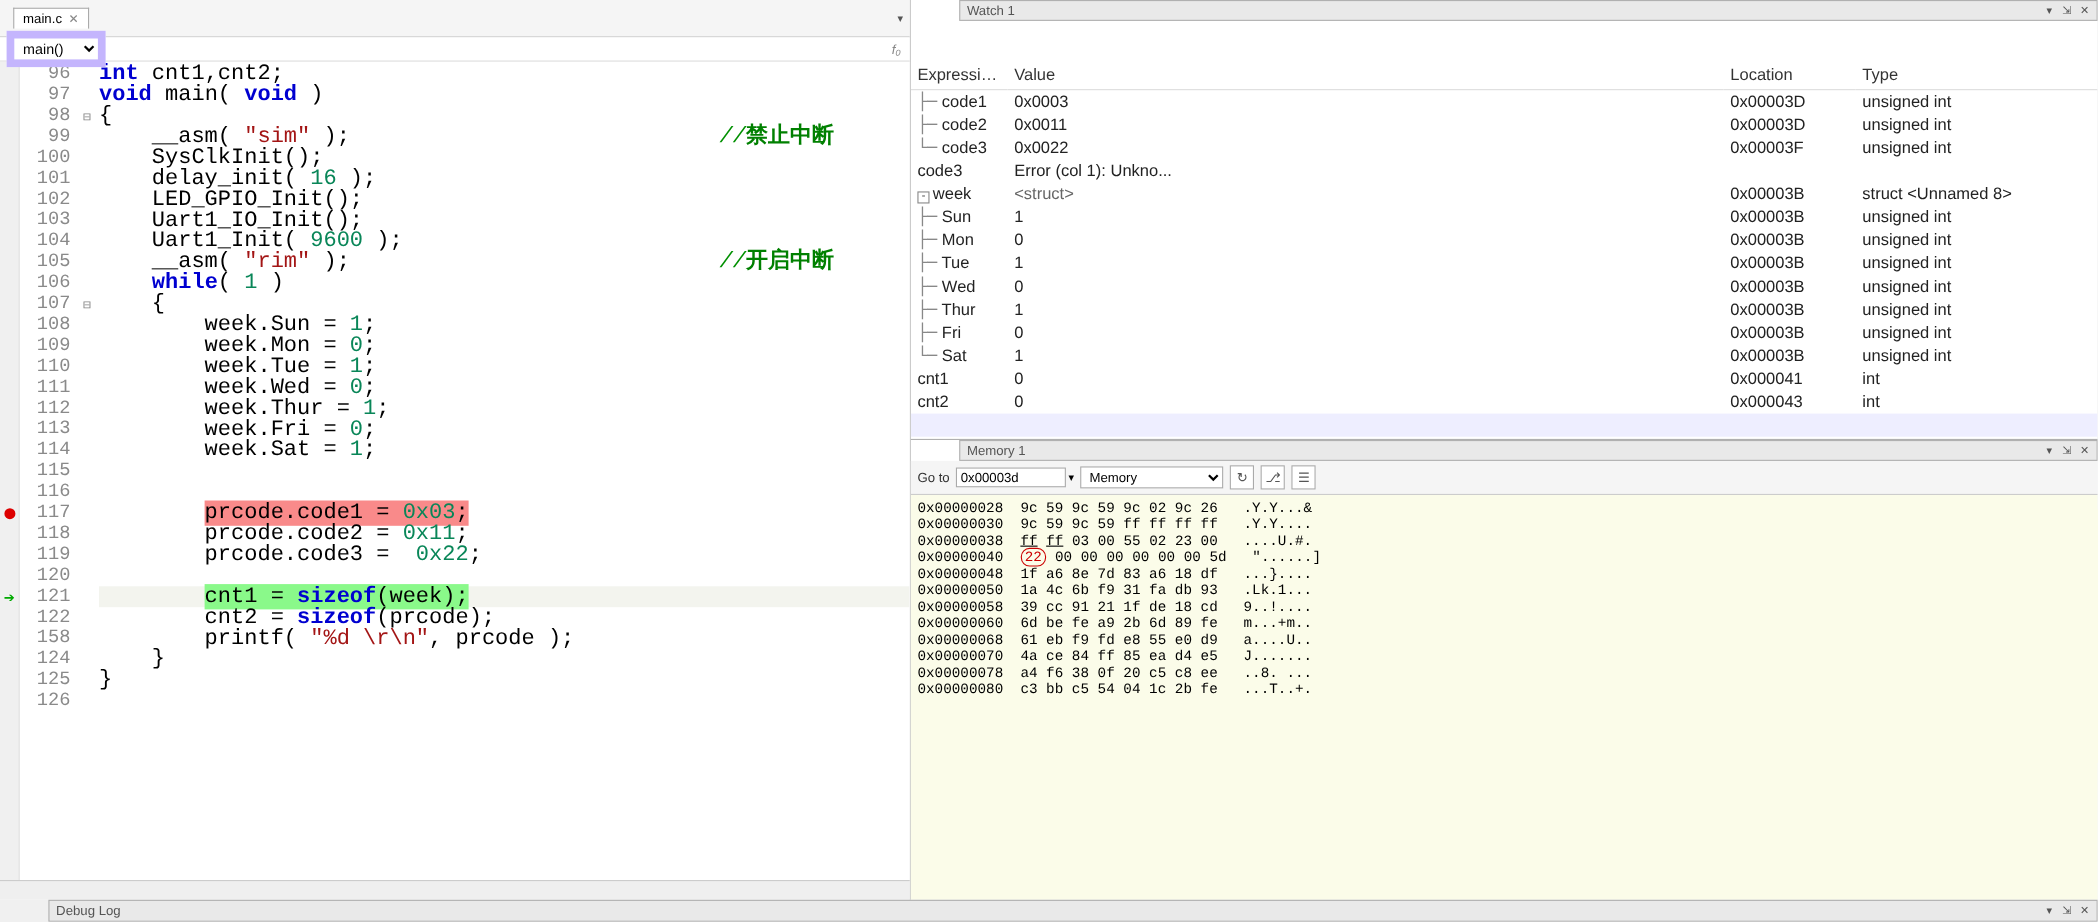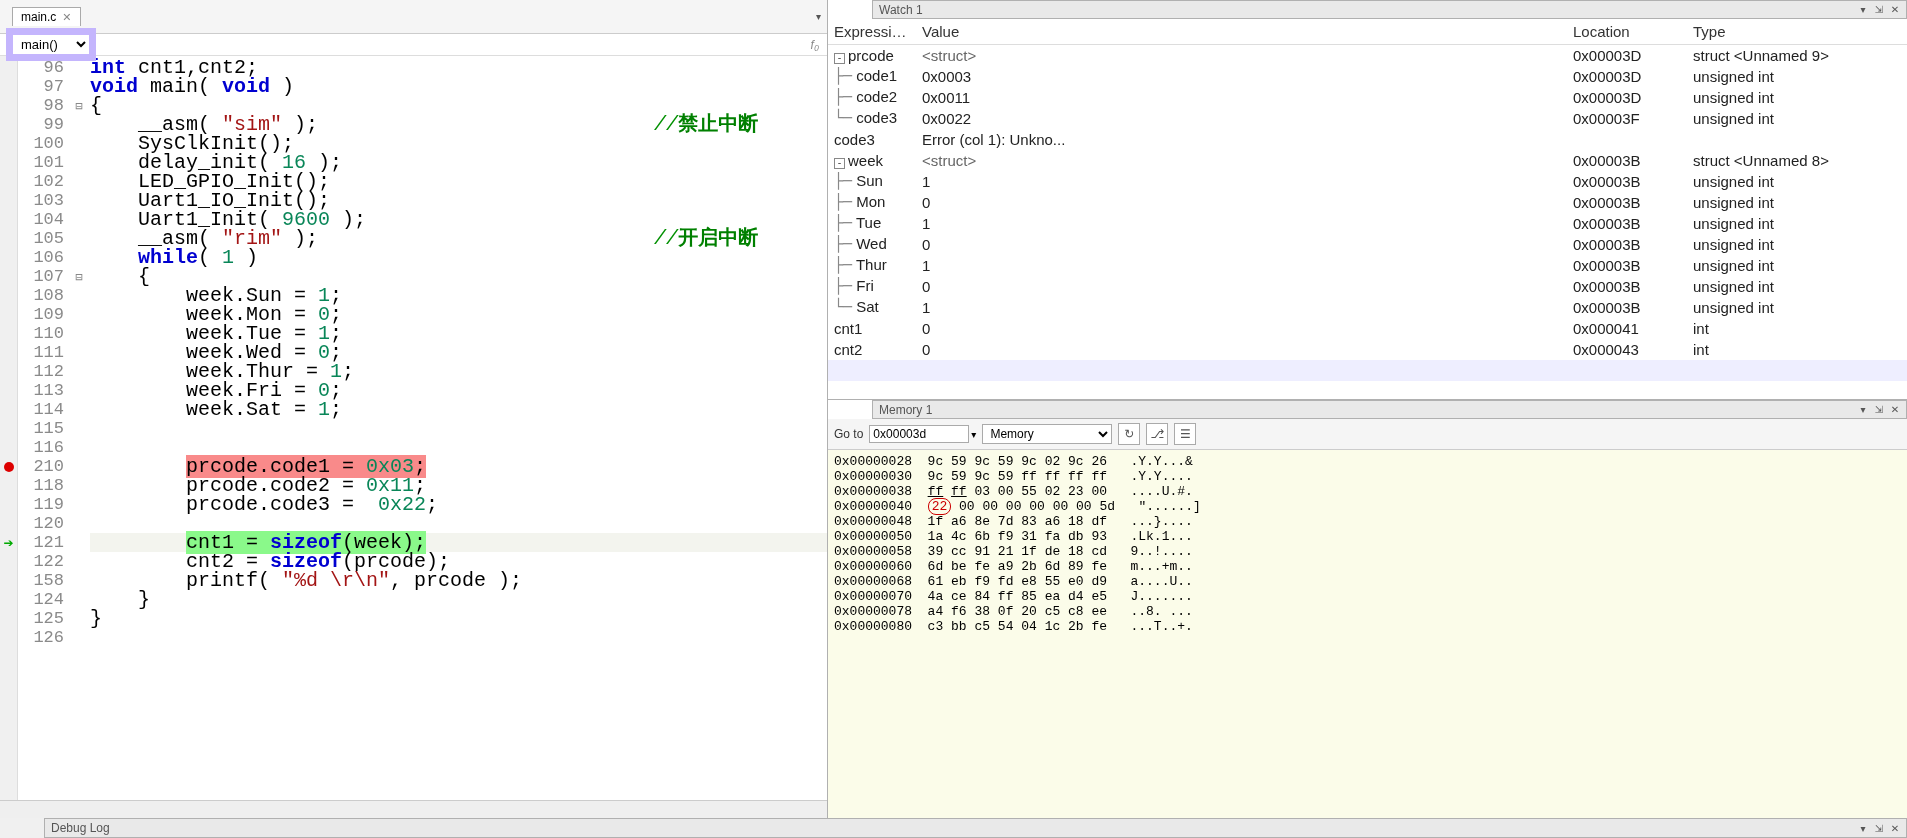--- a/index.html
+++ b/index.html
@@ -35,21 +35,21 @@
 .hl-green { background:#8af98a; }
 .hl-line { background:#f3f4ee; display:block; width:100%; }
 .scroll-h { height:18px; background:#efefef; border-top:1px solid #ccc; }
 
 .panel-header { background:#e9e9e9; border:1px solid #b0b0b0; height:19px; display:flex; align-items:center; padding:0 6px; font-size:12px; color:#555; position:relative;margin-left:44px; }
 .panel-header .ctrl { position:absolute; right:4px; display:flex; gap:2px; font-size:10px; color:#555; }
 .panel-header .ctrl span { width:14px; text-align:center; cursor:pointer; }
 
 .watch-panel { flex:0 0 400px; display:flex; flex-direction:column; background:#fff; border-bottom:1px solid #b0b0b0; }
 .watch-table { flex:1; overflow:auto; }
-.watch-table table { width:100%; border-collapse:collapse; font-size:15px; }
+.watch-table table { width:100%; border-collapse:collapse; font-size:15px;margin-top:37px; }
 .watch-table th { text-align:left; font-weight:normal; color:#333; background:#fff; border-bottom:1px solid #ddd; padding:4px 6px; }
 .watch-table td { padding:1px 6px; color:#222; height:21px; vertical-align:middle; }
 .watch-table tr.struct td.val { color:#666; }
 .watch-table .tree { display:inline-block; color:#888; font-family:monospace; width:auto; }
 .watch-table .expander { display:inline-block; width:11px; height:11px; border:1px solid #888; text-align:center; line-height:8px; font-size:10px; margin-right:3px; color:#444; background:#fff; cursor:pointer; font-family:monospace;}
 .err-red { color:#c00; }
 .click-add { color:#999; font-style:italic; }
 
 .memory-panel { flex:1; display:flex; flex-direction:column; background:#fff; min-height:0; }
 .mem-toolbar { display:flex; align-items:center; gap:6px; padding:4px 6px; background:#f5f5f5; border-bottom:1px solid #ccc; }
@@ -134,21 +134,21 @@
             <div>107</div>
             <div>108</div>
             <div>109</div>
             <div>110</div>
             <div>111</div>
             <div>112</div>
             <div>113</div>
             <div>114</div>
             <div>115</div>
             <div>116</div>
-            <div>210</div>
+            <div>117</div>
             <div>118</div>
             <div>119</div>
             <div>120</div>
             <div>121</div>
             <div>122</div>
             <div>158</div>
             <div>124</div>
             <div>125</div>
             <div>126</div>
           </div>
@@ -211,26 +211,20 @@
               </colgroup>
             <thead>
                 <tr>
               <th>Expressi…</th>
               <th>Value</th>
               <th>Location</th>
               <th>Type</th>
             </tr>
               </thead>
             <tbody id="watch-body">
-                <tr class="struct">
-                  <td><span class="expander">-</span>prcode</td>
-                  <td class="val">&lt;struct&gt;</td>
-                  <td>0x00003D</td>
-                  <td>struct &lt;Unnamed 9&gt;</td>
-                </tr>
                 <tr>
                   <td><span class="tree">├─</span> code1</td>
                   <td class="val">0x0003</td>
                   <td>0x00003D</td>
                   <td>unsigned int</td>
                 </tr>
                 <tr>
                   <td><span class="tree">├─</span> code2</td>
                   <td class="val">0x0011</td>
                   <td>0x00003D</td>

